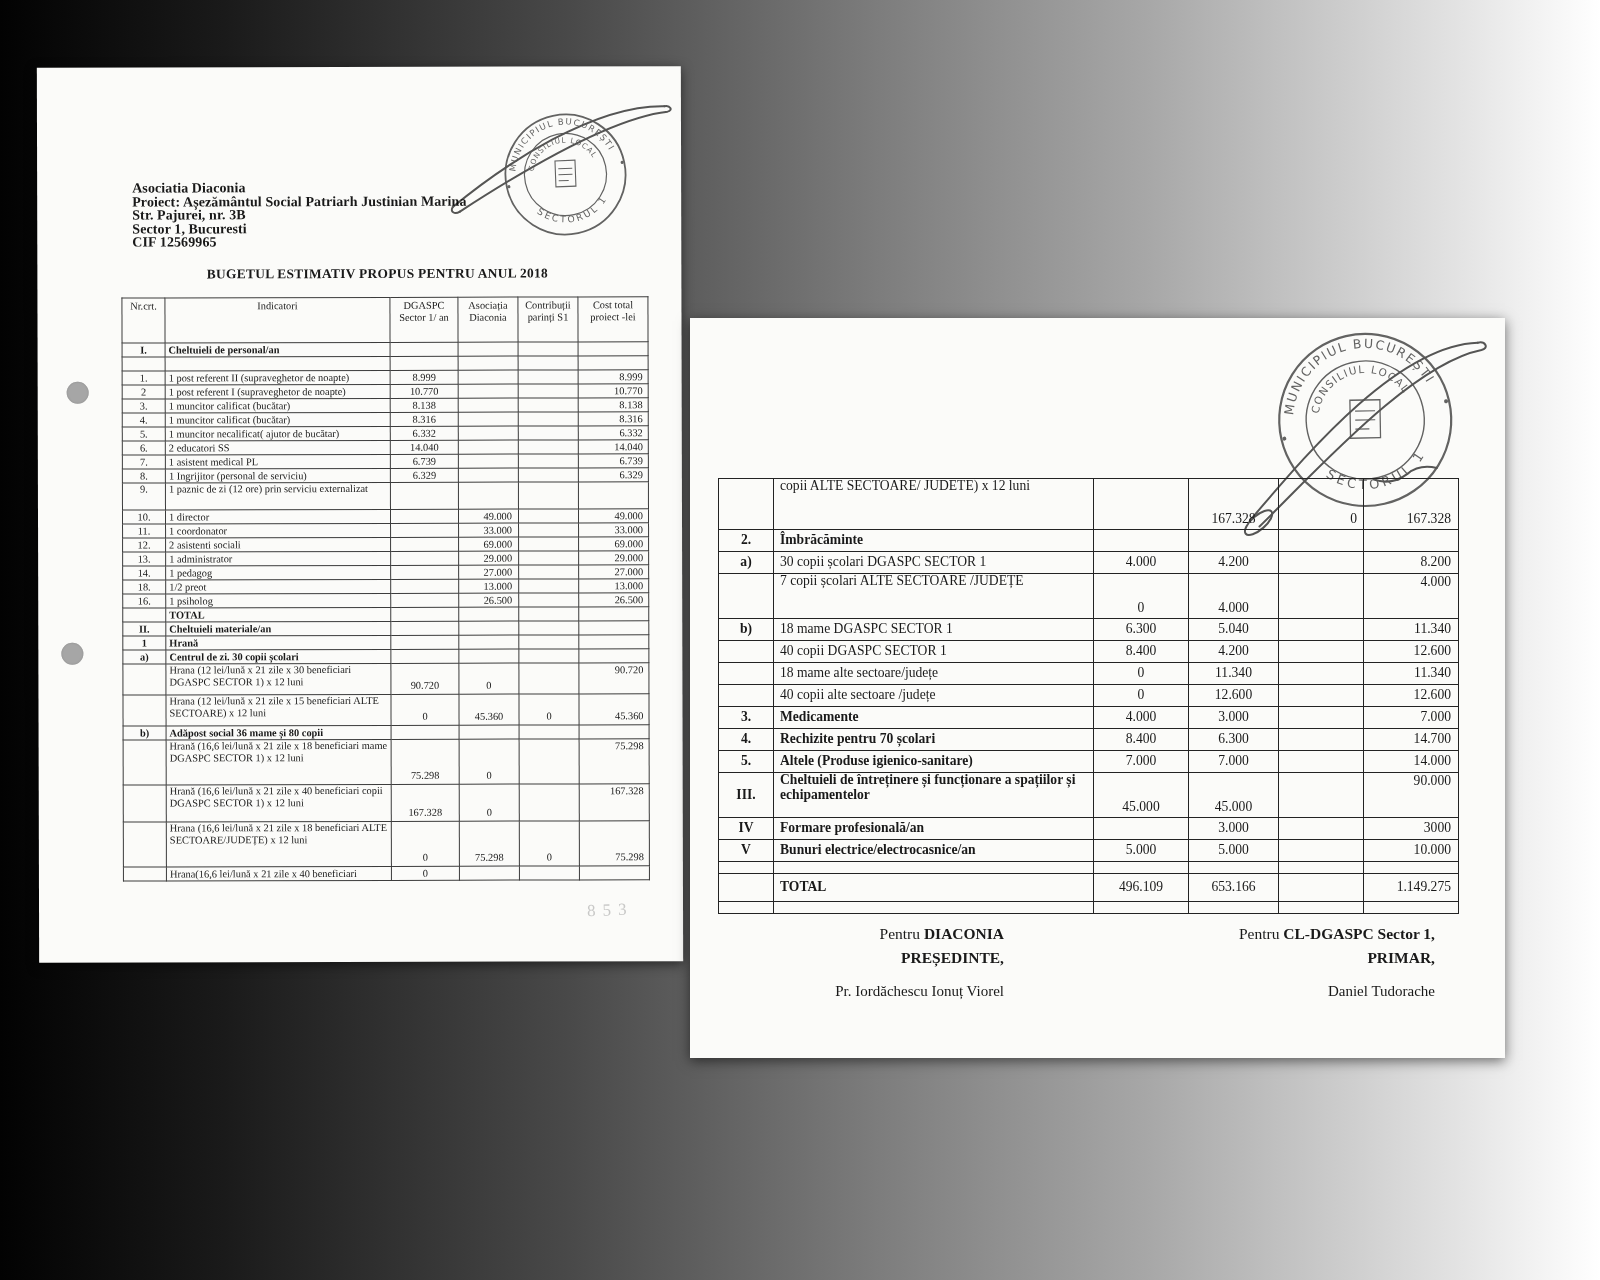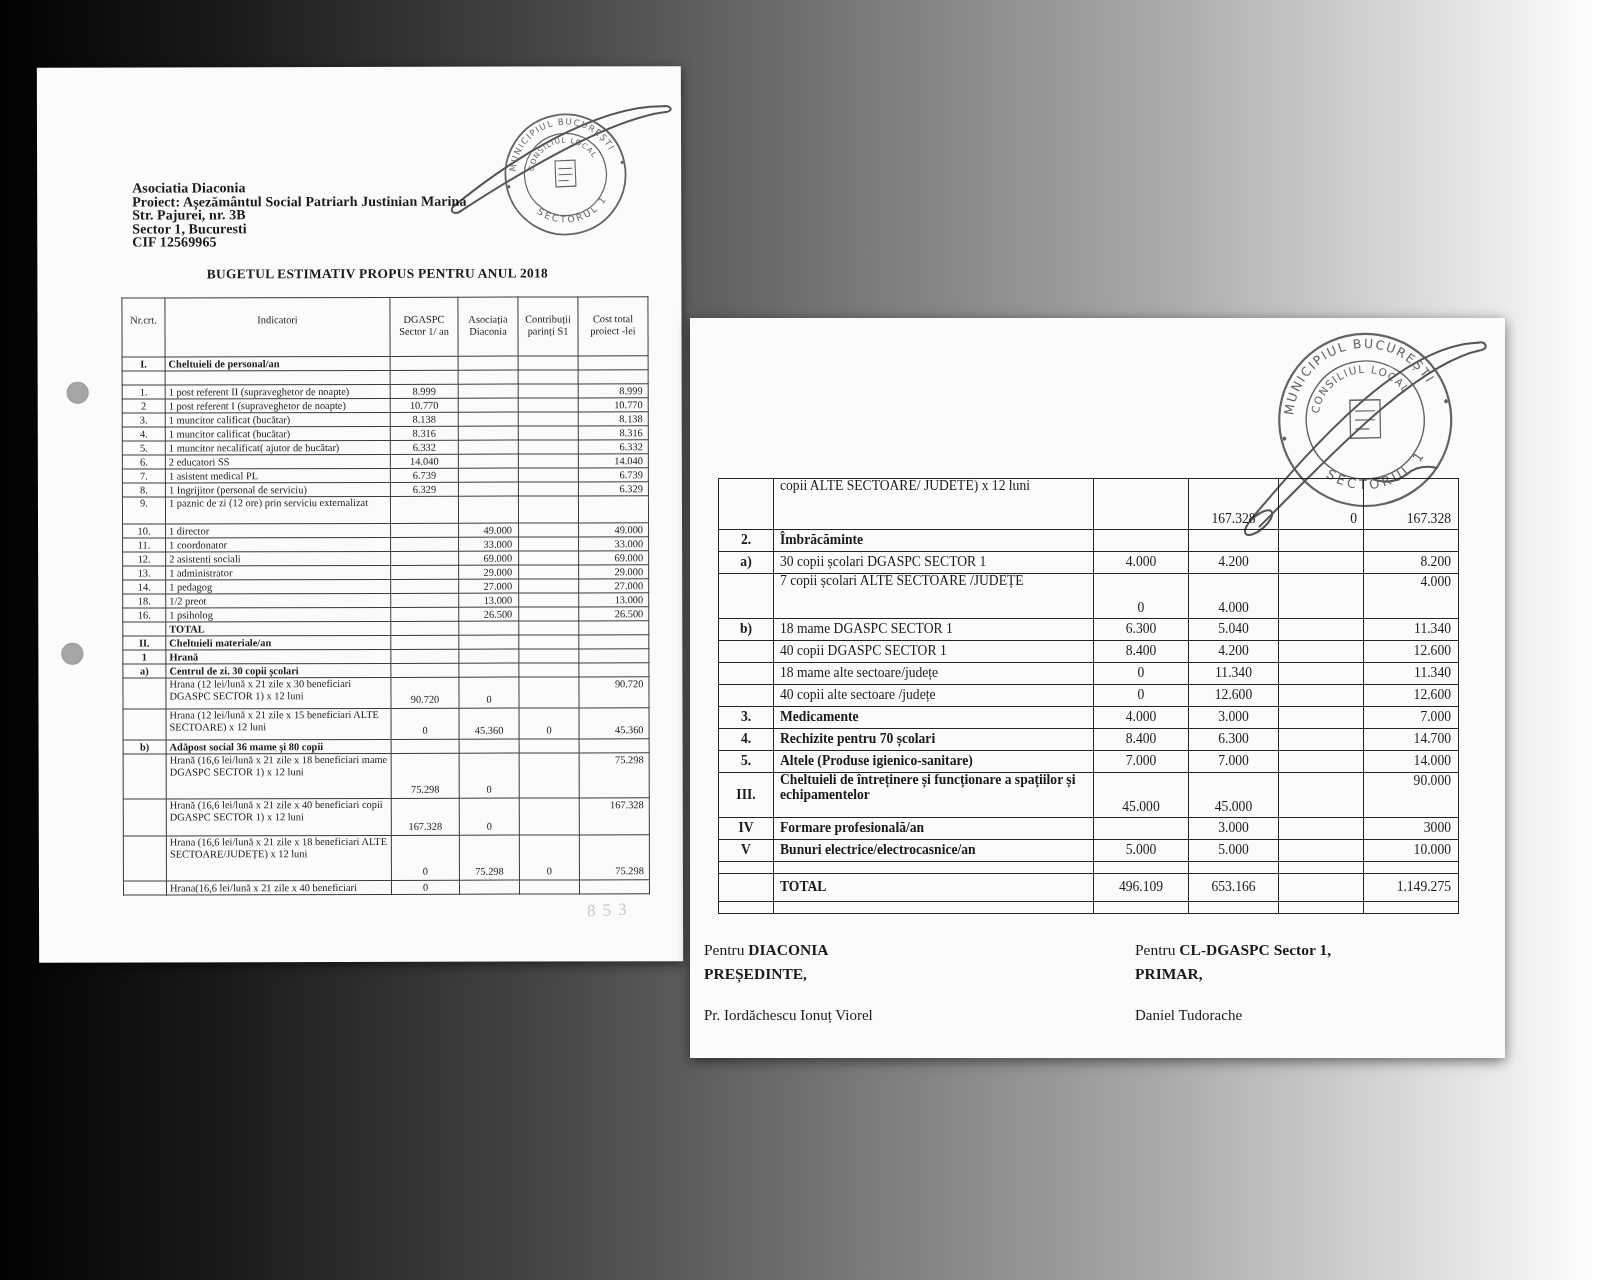--- a/index.html
+++ b/index.html
@@ -9,21 +9,21 @@
     font-family:"Liberation Serif", serif;
   }
   .page{position:absolute;background:#fbfbf9;box-shadow:0 3px 12px rgba(0,0,0,.55);color:#191919;}
   .page1{left:38px;top:67px;width:644px;height:895px;transform:rotate(-.15deg);}
   .page2{left:690px;top:318px;width:815px;height:740px;}
   .addr{position:absolute;left:95px;top:114px;font-size:14px;font-weight:bold;line-height:13.6px;letter-spacing:.1px;}
   .doc-title{position:absolute;left:60px;top:199px;width:560px;text-align:center;font-size:13.4px;font-weight:bold;letter-spacing:.3px;}
   table{border-collapse:collapse;table-layout:fixed;position:absolute;background:transparent;}
   td,th{border:1px solid #3c3c3c;overflow:hidden;padding:0 3px;vertical-align:middle;}
   .t1{left:84px;top:230px;width:526px;font-size:10.4px;line-height:1.12;}
-  .t1 th{font-weight:normal;vertical-align:top;text-align:center;padding-top:16px;height:42px;}
+  .t1 th{font-weight:normal;vertical-align:top;text-align:center;padding-top:2px;height:42px;}
   .t1 td{height:13px;}
   .t1 .c0{text-align:center;}
   .t1 .c2,.t1 .c3{text-align:center;}
   .t1 .c4{text-align:center;}
   .t1 .c5{text-align:right;padding-right:5px;}
   .t1 tr.ra3 .c3{text-align:right;padding-right:6px;}
   .t2{left:28px;top:160px;width:740px;font-size:13.6px;line-height:1.1;}
   .t2 td{border:1.4px solid #232323;height:21px;}
   .t2 .c0{text-align:center;font-weight:bold;}
   .t2 .c1{padding-left:6px;}
@@ -42,24 +42,24 @@
   tr.split .c1{vertical-align:top;}
   tr.split .c2,tr.split .c3,tr.split .c4{vertical-align:bottom;padding-bottom:2px;}
   tr.split .c5{vertical-align:top;padding-top:1px;}
   tr.vb .c1{vertical-align:top;}
   tr.vb .c2,tr.vb .c3,tr.vb .c4,tr.vb .c5{vertical-align:bottom;padding-bottom:2px;}
   .punch{position:absolute;width:22px;height:22px;border-radius:50%;background:#a6a6a6;box-shadow:inset 0 0 2px #8a8a8a;}
   .faint-num{position:absolute;left:548px;top:834px;font-size:17px;letter-spacing:7px;color:rgba(150,150,150,.5);transform:rotate(-2deg);}
   .stamp{position:absolute;mix-blend-mode:multiply;opacity:.88;}
   .stamp1{left:404px;top:16px;transform:rotate(-12deg);}
   .stamp2{left:520px;top:-34px;transform:rotate(-13deg);}
-  .sig{position:absolute;top:620px;text-align:left;font-size:15.5px;line-height:24px;}
+  .sig{position:absolute;top:604px;text-align:right;font-size:15.5px;line-height:24px;}
   .sig .org{font-weight:bold;}
   .sig .role{font-weight:bold;display:block;}
-  .sig .name{display:block;margin-top:17px;font-size:15px;}
+  .sig .name{display:block;margin-top:9px;font-size:15px;}
   .sigL{left:14px;width:300px;}
   .sigR{left:445px;width:300px;}
   svg text{font-family:"DejaVu Sans", sans-serif;fill:#4e4e4e;}
   svg .ink{stroke:#4e4e4e;fill:none;}
   svg .scrawl{stroke:#3e3e3e;fill:none;stroke-width:2;stroke-linecap:round;}
 </style>
 </head>
 <body>
 
 <div class="page page1">

